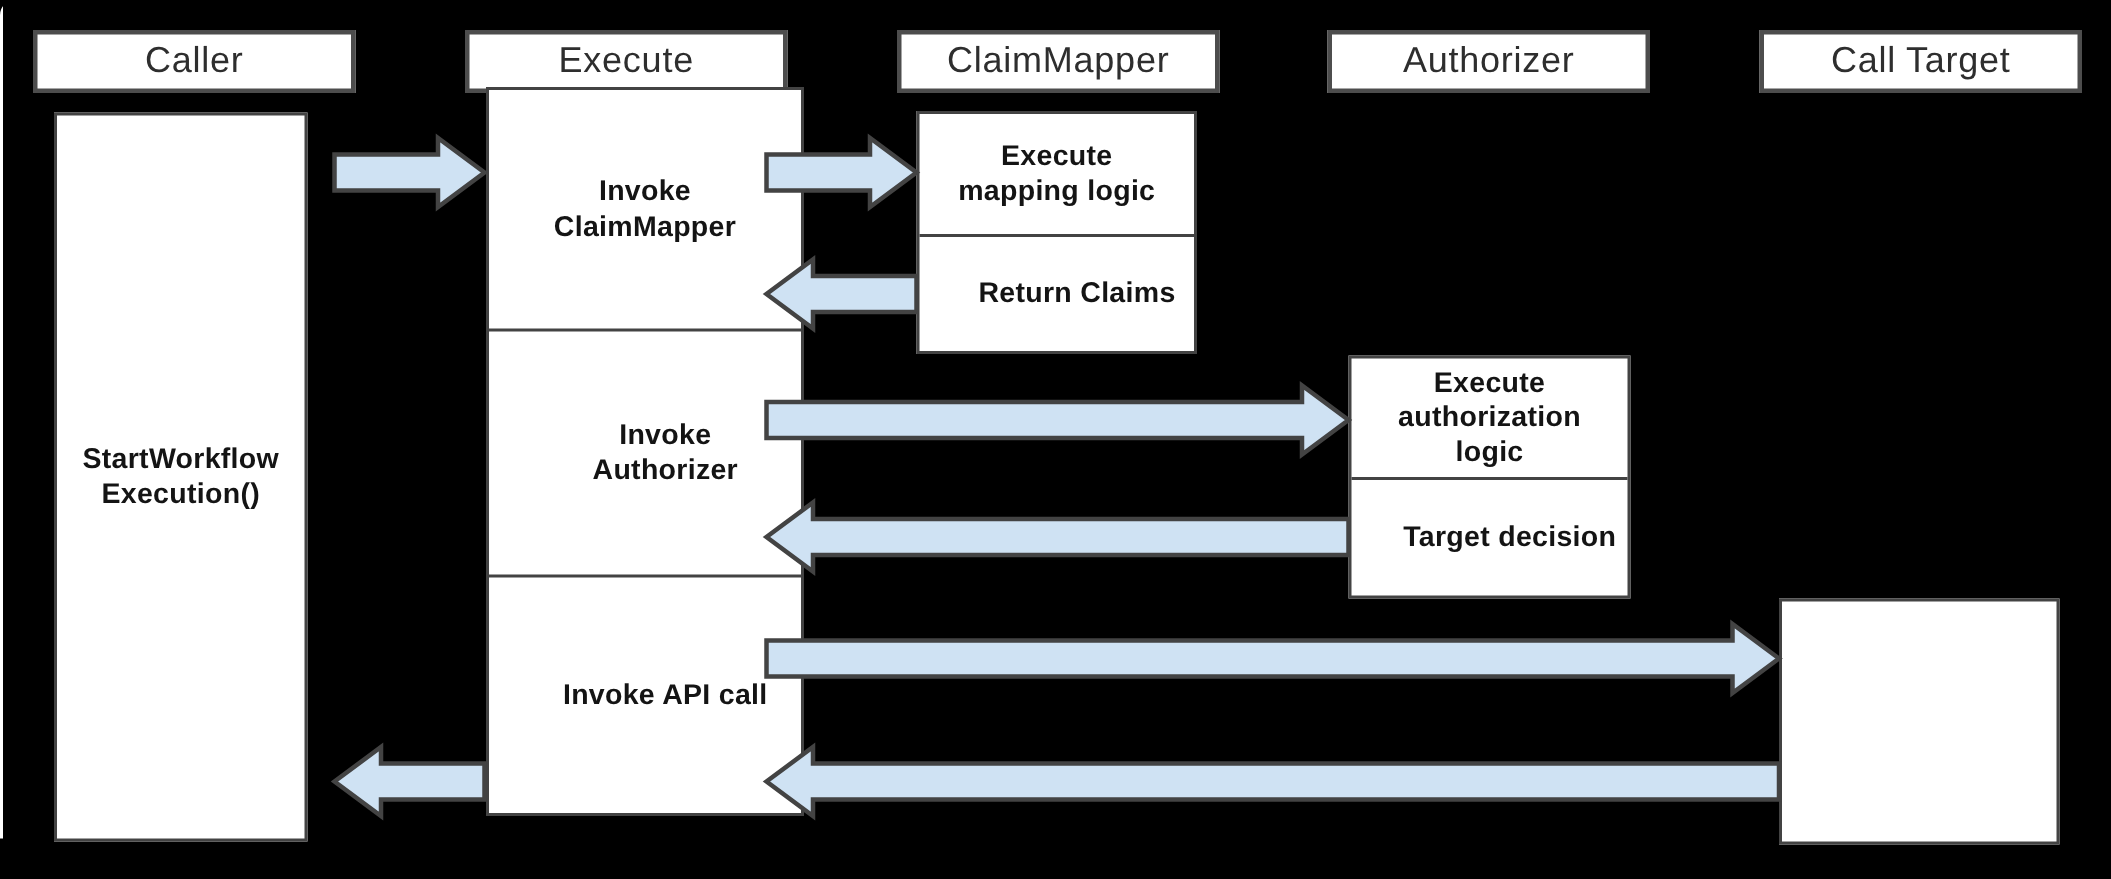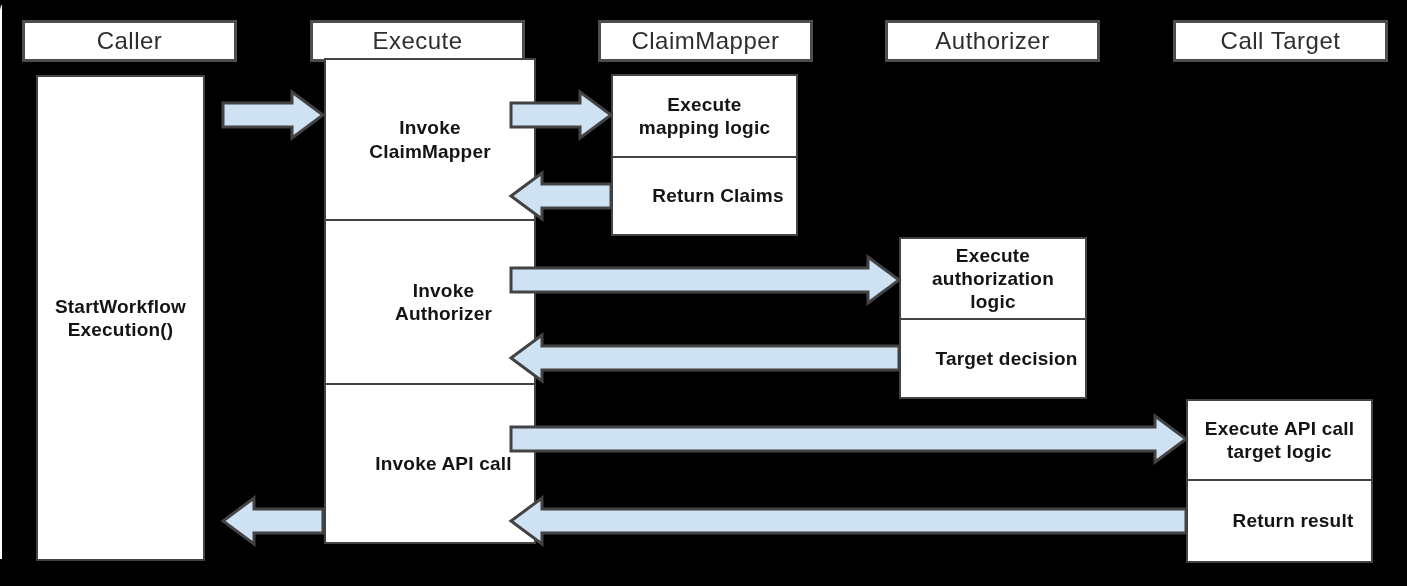--- a/index.html
+++ b/index.html
@@ -103,23 +103,20 @@
   </div>
 
   <div class="act" style="left:899px; top:237px; width:188px; height:162px">
     <div class="sec" style="height:79px">Execute
 authorization
 logic</div>
     <div class="sec fill">Target decision</div>
   </div>
 
   <div class="act" style="left:1186px; top:399px; width:187px; height:164px">
-    <div class="sec" style="height:78px">Execute API call
-target logic</div>
-    <div class="sec fill">Return result</div>
   </div>
 
   <svg class="arrows" viewBox="0 0 1407 586">
     <polygon points="223,103 292,103 292,92 323,115 292,138 292,127 223,127"></polygon>
     <polygon points="511,103 580,103 580,92 611,115 580,138 580,127 511,127"></polygon>
     <polygon points="611,184 542,184 542,173 511,196 542,219 542,208 611,208"></polygon>
     <polygon points="511,268 868,268 868,257 899,280 868,303 868,292 511,292"></polygon>
     <polygon points="899,346 542,346 542,335 511,358 542,381 542,370 899,370"></polygon>
     <polygon points="511,427 1155,427 1155,416 1186,439 1155,462 1155,451 511,451"></polygon>
     <polygon points="1186,509 542,509 542,498 511,521 542,544 542,533 1186,533"></polygon>

